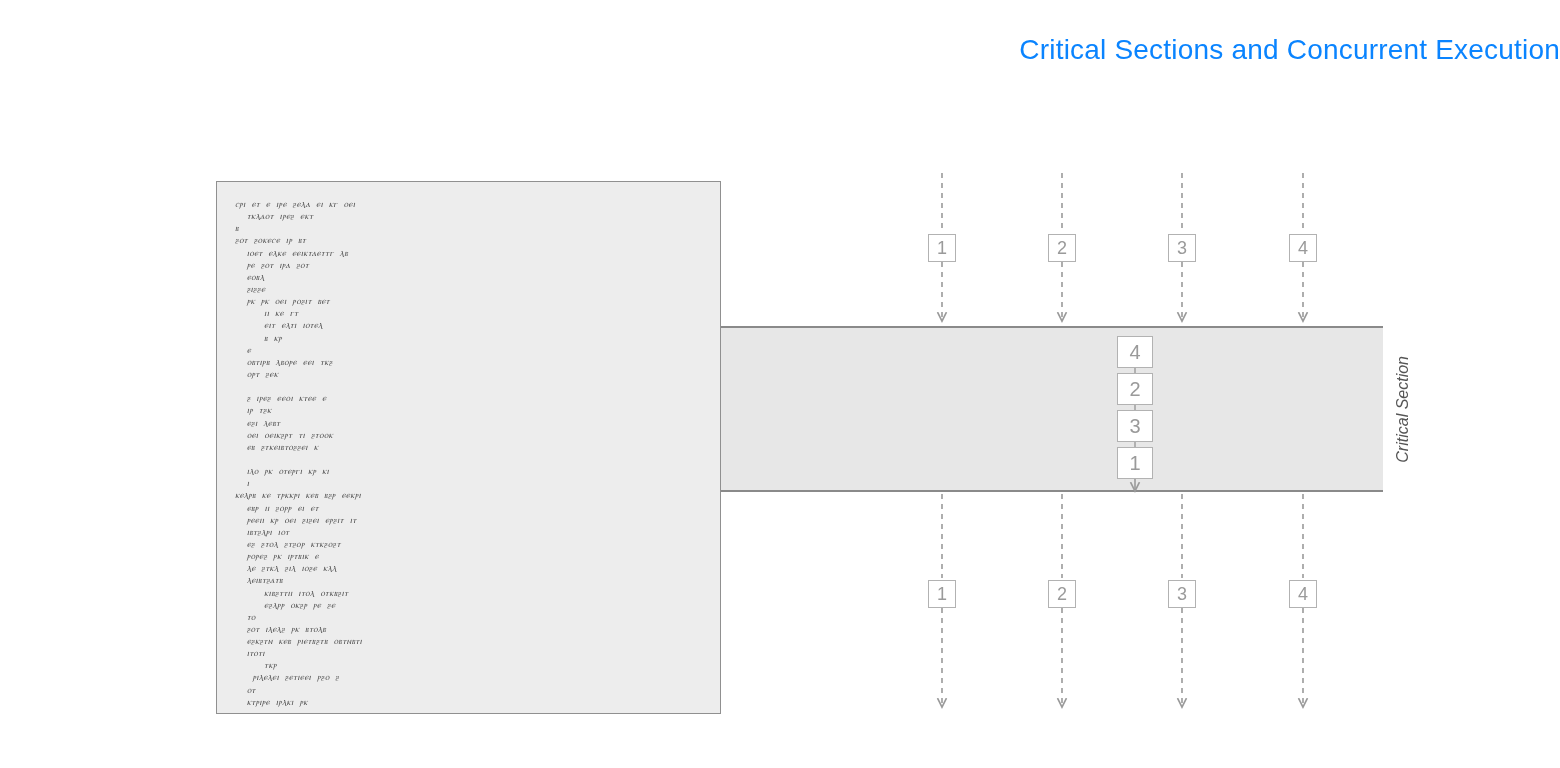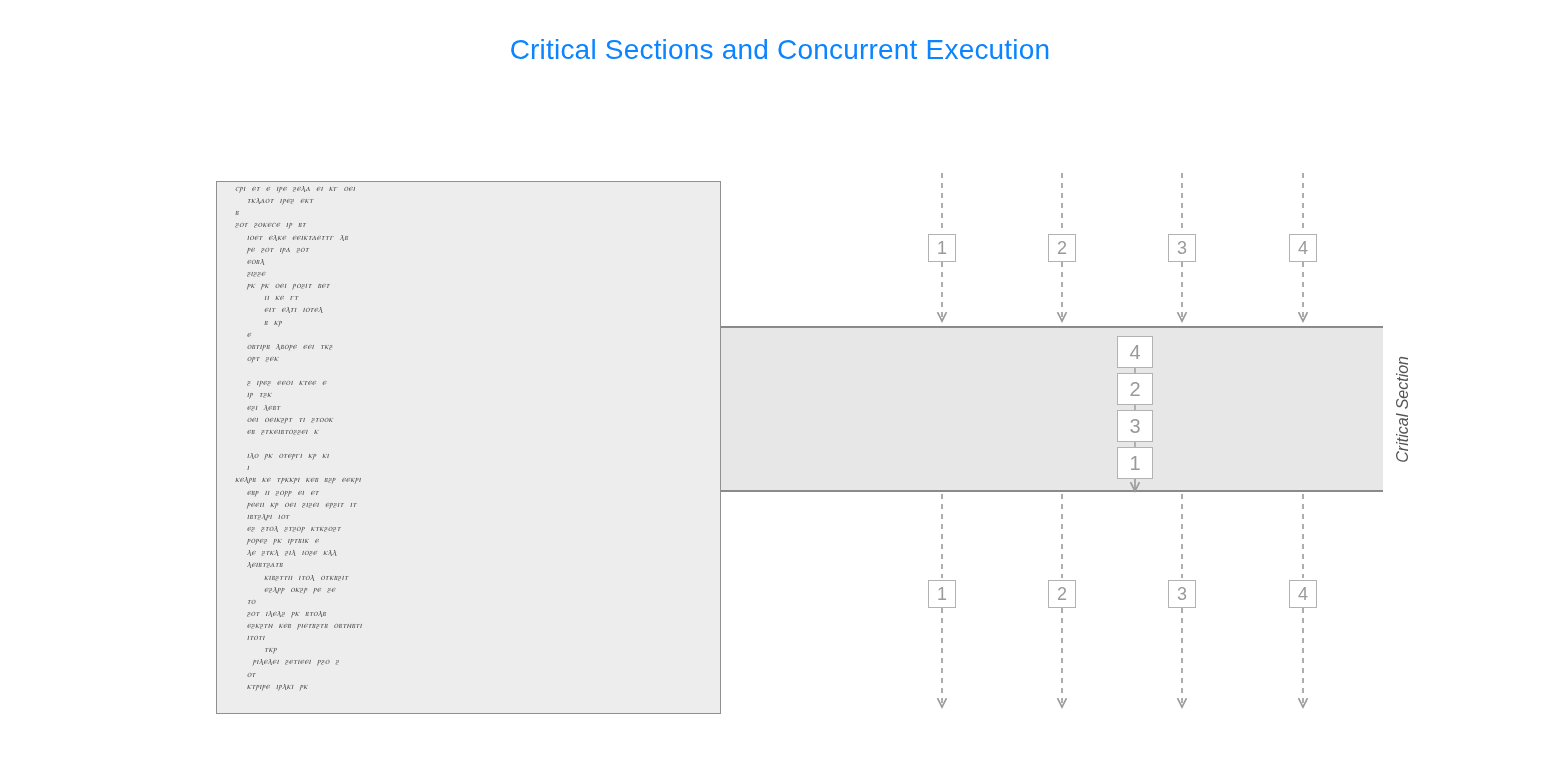--- a/index.html
+++ b/index.html
@@ -9,35 +9,35 @@
     background: #ffffff;
     font-family: -apple-system, "Helvetica Neue", Helvetica, Arial, sans-serif;
     position: relative;
     overflow: hidden;
   }
   .title {
     position: absolute;
     top: 34px;
     left: 0;
     right: 0;
-    text-align: center;
+    text-align: right;
     font-size: 28px;
     font-weight: 400;
     color: #0a84ff;
     letter-spacing: 0.2px;
   }
   .code-box {
     position: absolute;
     left: 216px;
     top: 181px;
     width: 505px;
     height: 533px;
     background: #ededed;
     border: 1px solid #909090;
-    padding: 0 18px;
+    padding: 16px 18px;
     overflow: hidden;
   }
   .code-box pre {
     font-family: Menlo, Consolas, monospace;
     font-size: 9px;
     line-height: 1.35;
     color: #575757;
     white-space: pre;
     font-style: italic;
     letter-spacing: 0.4px;

